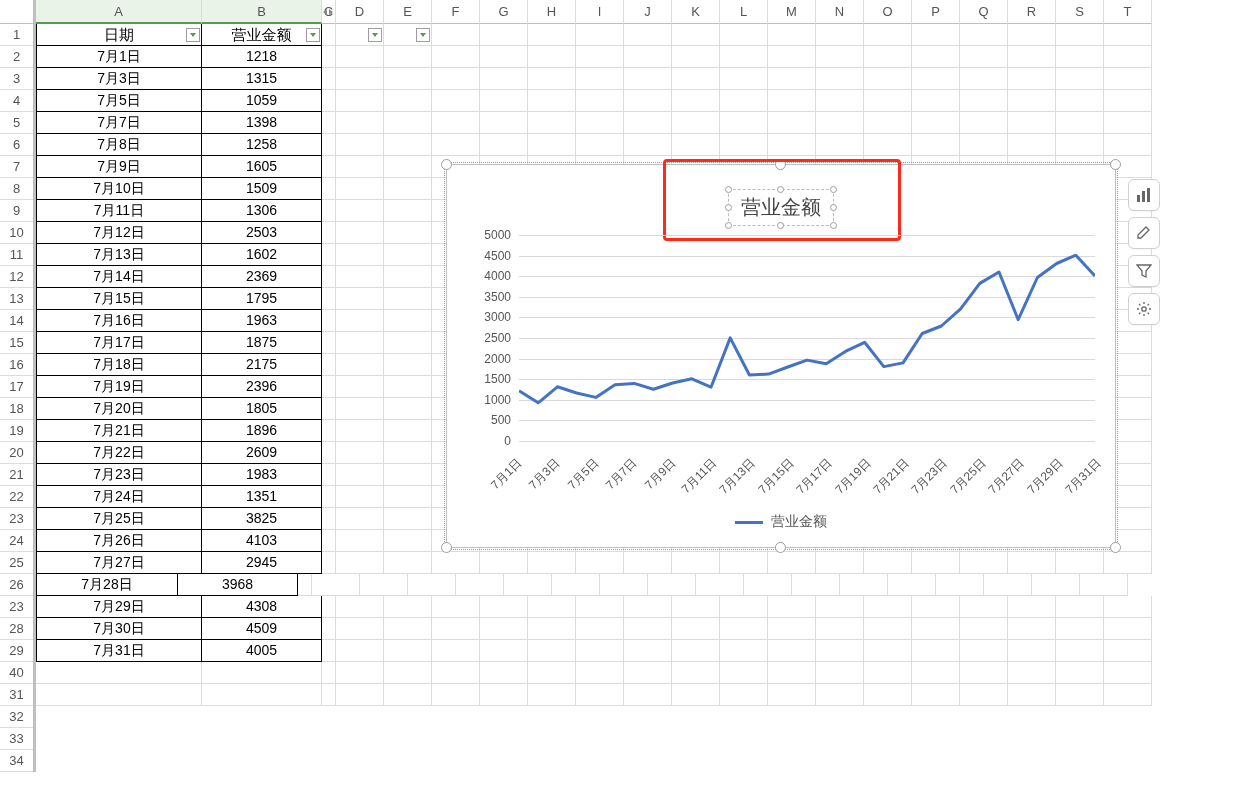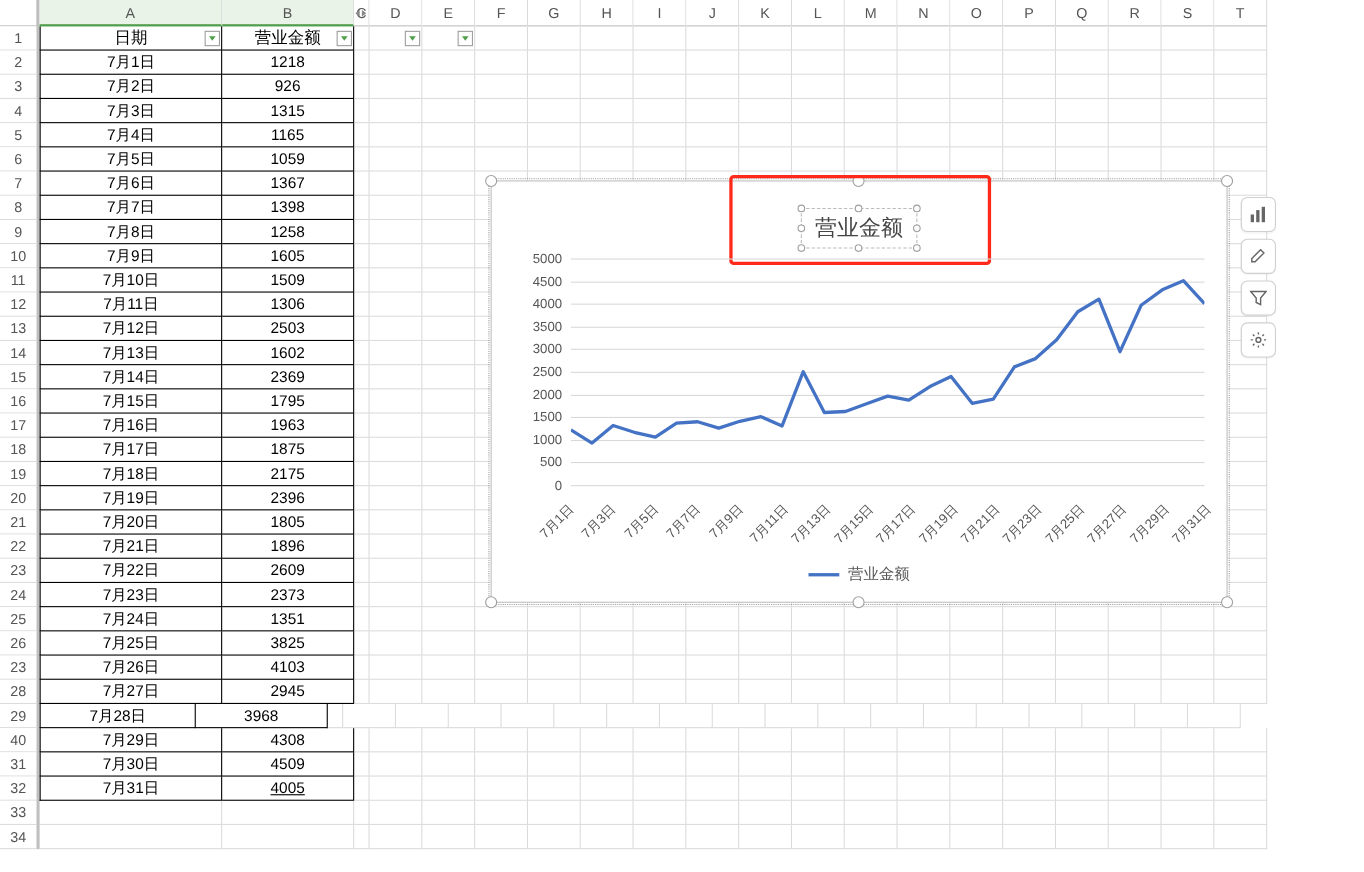--- a/index.html
+++ b/index.html
@@ -388,42 +388,20 @@
         <div class="cell" style="width: 48px;"></div>
         <div class="cell" style="width: 48px;"></div>
         <div class="cell" style="width: 48px;"></div>
         <div class="cell" style="width: 48px;"></div>
         <div class="cell" style="width: 48px;"></div>
         <div class="cell" style="width: 48px;"></div>
         <div class="cell" style="width: 48px;"></div>
         <div class="cell" style="width: 48px;"></div>
       </div>
       <div class="cell-row">
-        <div class="cell data leftedge" style="width: 166px;">7月2日</div>
-        <div class="cell data" style="width: 120px;">926</div>
-        <div class="cell" style="width: 14px;"></div>
-        <div class="cell" style="width: 48px;"></div>
-        <div class="cell" style="width: 48px;"></div>
-        <div class="cell" style="width: 48px;"></div>
-        <div class="cell" style="width: 48px;"></div>
-        <div class="cell" style="width: 48px;"></div>
-        <div class="cell" style="width: 48px;"></div>
-        <div class="cell" style="width: 48px;"></div>
-        <div class="cell" style="width: 48px;"></div>
-        <div class="cell" style="width: 48px;"></div>
-        <div class="cell" style="width: 48px;"></div>
-        <div class="cell" style="width: 48px;"></div>
-        <div class="cell" style="width: 48px;"></div>
-        <div class="cell" style="width: 48px;"></div>
-        <div class="cell" style="width: 48px;"></div>
-        <div class="cell" style="width: 48px;"></div>
-        <div class="cell" style="width: 48px;"></div>
-        <div class="cell" style="width: 48px;"></div>
-      </div>
-      <div class="cell-row">
         <div class="cell data leftedge" style="width: 166px;">7月3日</div>
         <div class="cell data" style="width: 120px;">1315</div>
         <div class="cell" style="width: 14px;"></div>
         <div class="cell" style="width: 48px;"></div>
         <div class="cell" style="width: 48px;"></div>
         <div class="cell" style="width: 48px;"></div>
         <div class="cell" style="width: 48px;"></div>
         <div class="cell" style="width: 48px;"></div>
         <div class="cell" style="width: 48px;"></div>
         <div class="cell" style="width: 48px;"></div>
@@ -432,42 +410,20 @@
         <div class="cell" style="width: 48px;"></div>
         <div class="cell" style="width: 48px;"></div>
         <div class="cell" style="width: 48px;"></div>
         <div class="cell" style="width: 48px;"></div>
         <div class="cell" style="width: 48px;"></div>
         <div class="cell" style="width: 48px;"></div>
         <div class="cell" style="width: 48px;"></div>
         <div class="cell" style="width: 48px;"></div>
       </div>
       <div class="cell-row">
-        <div class="cell data leftedge" style="width: 166px;">7月4日</div>
-        <div class="cell data" style="width: 120px;">1165</div>
-        <div class="cell" style="width: 14px;"></div>
-        <div class="cell" style="width: 48px;"></div>
-        <div class="cell" style="width: 48px;"></div>
-        <div class="cell" style="width: 48px;"></div>
-        <div class="cell" style="width: 48px;"></div>
-        <div class="cell" style="width: 48px;"></div>
-        <div class="cell" style="width: 48px;"></div>
-        <div class="cell" style="width: 48px;"></div>
-        <div class="cell" style="width: 48px;"></div>
-        <div class="cell" style="width: 48px;"></div>
-        <div class="cell" style="width: 48px;"></div>
-        <div class="cell" style="width: 48px;"></div>
-        <div class="cell" style="width: 48px;"></div>
-        <div class="cell" style="width: 48px;"></div>
-        <div class="cell" style="width: 48px;"></div>
-        <div class="cell" style="width: 48px;"></div>
-        <div class="cell" style="width: 48px;"></div>
-        <div class="cell" style="width: 48px;"></div>
-      </div>
-      <div class="cell-row">
         <div class="cell data leftedge" style="width: 166px;">7月5日</div>
         <div class="cell data" style="width: 120px;">1059</div>
         <div class="cell" style="width: 14px;"></div>
         <div class="cell" style="width: 48px;"></div>
         <div class="cell" style="width: 48px;"></div>
         <div class="cell" style="width: 48px;"></div>
         <div class="cell" style="width: 48px;"></div>
         <div class="cell" style="width: 48px;"></div>
         <div class="cell" style="width: 48px;"></div>
         <div class="cell" style="width: 48px;"></div>
@@ -476,42 +432,20 @@
         <div class="cell" style="width: 48px;"></div>
         <div class="cell" style="width: 48px;"></div>
         <div class="cell" style="width: 48px;"></div>
         <div class="cell" style="width: 48px;"></div>
         <div class="cell" style="width: 48px;"></div>
         <div class="cell" style="width: 48px;"></div>
         <div class="cell" style="width: 48px;"></div>
         <div class="cell" style="width: 48px;"></div>
       </div>
       <div class="cell-row">
-        <div class="cell data leftedge" style="width: 166px;">7月6日</div>
-        <div class="cell data" style="width: 120px;">1367</div>
-        <div class="cell" style="width: 14px;"></div>
-        <div class="cell" style="width: 48px;"></div>
-        <div class="cell" style="width: 48px;"></div>
-        <div class="cell" style="width: 48px;"></div>
-        <div class="cell" style="width: 48px;"></div>
-        <div class="cell" style="width: 48px;"></div>
-        <div class="cell" style="width: 48px;"></div>
-        <div class="cell" style="width: 48px;"></div>
-        <div class="cell" style="width: 48px;"></div>
-        <div class="cell" style="width: 48px;"></div>
-        <div class="cell" style="width: 48px;"></div>
-        <div class="cell" style="width: 48px;"></div>
-        <div class="cell" style="width: 48px;"></div>
-        <div class="cell" style="width: 48px;"></div>
-        <div class="cell" style="width: 48px;"></div>
-        <div class="cell" style="width: 48px;"></div>
-        <div class="cell" style="width: 48px;"></div>
-        <div class="cell" style="width: 48px;"></div>
-      </div>
-      <div class="cell-row">
         <div class="cell data leftedge" style="width: 166px;">7月7日</div>
         <div class="cell data" style="width: 120px;">1398</div>
         <div class="cell" style="width: 14px;"></div>
         <div class="cell" style="width: 48px;"></div>
         <div class="cell" style="width: 48px;"></div>
         <div class="cell" style="width: 48px;"></div>
         <div class="cell" style="width: 48px;"></div>
         <div class="cell" style="width: 48px;"></div>
         <div class="cell" style="width: 48px;"></div>
         <div class="cell" style="width: 48px;"></div>
@@ -851,21 +785,21 @@
         <div class="cell" style="width: 48px;"></div>
         <div class="cell" style="width: 48px;"></div>
         <div class="cell" style="width: 48px;"></div>
         <div class="cell" style="width: 48px;"></div>
         <div class="cell" style="width: 48px;"></div>
         <div class="cell" style="width: 48px;"></div>
         <div class="cell" style="width: 48px;"></div>
       </div>
       <div class="cell-row">
         <div class="cell data leftedge" style="width: 166px;">7月23日</div>
-        <div class="cell data" style="width: 120px;">2373</div>
+        <div class="cell data" style="width: 120px;">1983</div>
         <div class="cell" style="width: 14px;"></div>
         <div class="cell" style="width: 48px;"></div>
         <div class="cell" style="width: 48px;"></div>
         <div class="cell" style="width: 48px;"></div>
         <div class="cell" style="width: 48px;"></div>
         <div class="cell" style="width: 48px;"></div>
         <div class="cell" style="width: 48px;"></div>
         <div class="cell" style="width: 48px;"></div>
         <div class="cell" style="width: 48px;"></div>
         <div class="cell" style="width: 48px;"></div>
@@ -1027,21 +961,21 @@
         <div class="cell" style="width: 48px;"></div>
         <div class="cell" style="width: 48px;"></div>
         <div class="cell" style="width: 48px;"></div>
         <div class="cell" style="width: 48px;"></div>
         <div class="cell" style="width: 48px;"></div>
         <div class="cell" style="width: 48px;"></div>
         <div class="cell" style="width: 48px;"></div>
       </div>
       <div class="cell-row">
         <div class="cell data leftedge" style="width: 166px;">7月31日</div>
-        <div class="cell data" style="width: 120px; text-decoration: underline;">4005</div>
+        <div class="cell data" style="width: 120px;">4005</div>
         <div class="cell" style="width: 14px;"></div>
         <div class="cell" style="width: 48px;"></div>
         <div class="cell" style="width: 48px;"></div>
         <div class="cell" style="width: 48px;"></div>
         <div class="cell" style="width: 48px;"></div>
         <div class="cell" style="width: 48px;"></div>
         <div class="cell" style="width: 48px;"></div>
         <div class="cell" style="width: 48px;"></div>
         <div class="cell" style="width: 48px;"></div>
         <div class="cell" style="width: 48px;"></div>

